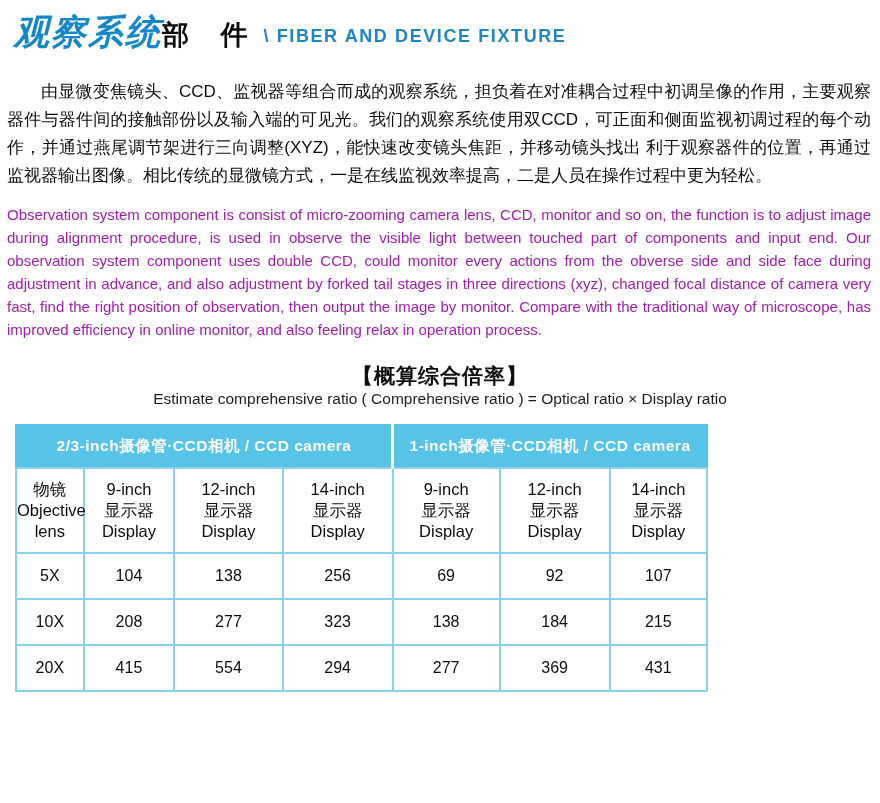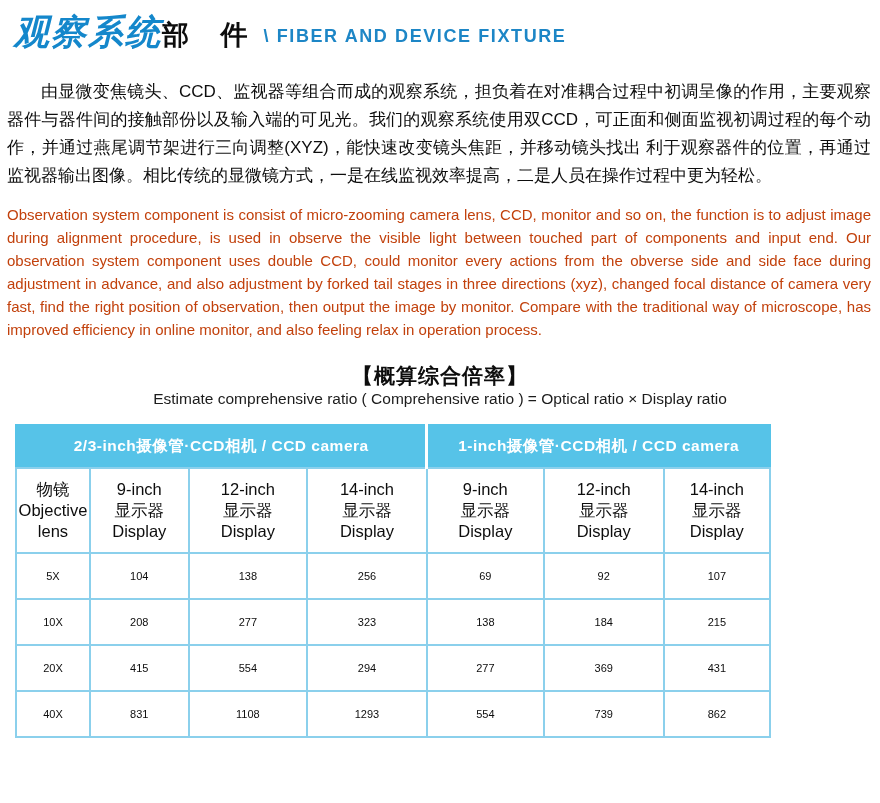--- a/index.html
+++ b/index.html
@@ -32,59 +32,59 @@
   
   .para-cn {
     margin: 26px 9px 0 7px;
     font-size: 17px; line-height: 28px;
     text-align: justify; text-indent: 2em;
     color: #0d0d0d;
   }
   .para-en {
     margin: 13px 9px 0 7px;
     font-size: 15px; line-height: 23px;
-    text-align: justify; color: #c2410c;
+    text-align: justify; color: #a21caf;
   }
 
   
   .formula-row {
     margin-top: 21px;
     display: flex; justify-content: center; align-items: flex-start; gap: 40px;
     font-size: 21px; font-weight: bold; color: #0d0d0d; letter-spacing: 1px;
   }
   .formula-en {
     text-align: center;
     font-size: 15.5px; color: #1c1c1c;
   }
 
   
   .ratio-table {
     margin: 16px 8px 0 15px;
-    width: 756px;
+    width: 693px;
     border-collapse: collapse;
     table-layout: fixed;
     border: 2px solid #8bd0ec;
   }
   .ratio-table td {
     border: 2px solid #8bd0ec;
     text-align: center; vertical-align: middle;
     padding: 0;
   }
   .ghead td {
     height: 41px;
     background: #56c3e8;
     color: #ffffff; font-weight: bold; font-size: 15.5px;
     border: 2px solid #56c3e8;
     border-bottom: 2px solid #8bd0ec;
     letter-spacing: 0.5px;
   }
   .ghead td.gh-left { border-right: 3px solid #ffffff; }
   .subhead td { height: 83px; font-size: 16.5px; color: #0d0d0d; }
   .shl { display: block; line-height: 21px; }
-  .data-row td { height: 44px; font-size: 11px; color: #0d0d0d; }
+  .data-row td { height: 44px; font-size: 16px; color: #0d0d0d; }
 </style>
 </head>
 <body>
 
 <div class="page">
 
   <div class="header">
     <span class="title-cn">观察系统</span>
     <span class="part-cn">部 件</span>
     <span class="subtitle-en">\ FIBER AND DEVICE FIXTURE</span>
@@ -171,25 +171,16 @@
       </tr>
       <tr class="data-row">
         <td>20X</td>
         <td>415</td>
         <td>554</td>
         <td>294</td>
         <td>277</td>
         <td>369</td>
         <td>431</td>
       </tr>
-      <tr class="data-row">
-        <td>40X</td>
-        <td>831</td>
-        <td>1108</td>
-        <td>1293</td>
-        <td>554</td>
-        <td>739</td>
-        <td>862</td>
-      </tr>
     </tbody>
   </table>
 
 </div>
 
 </body></html>

